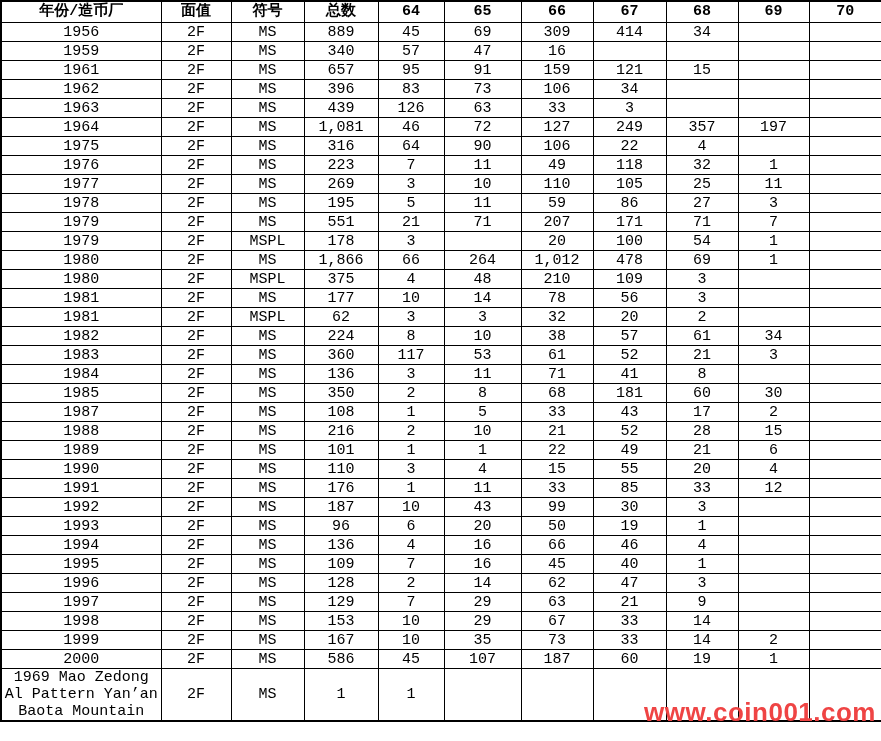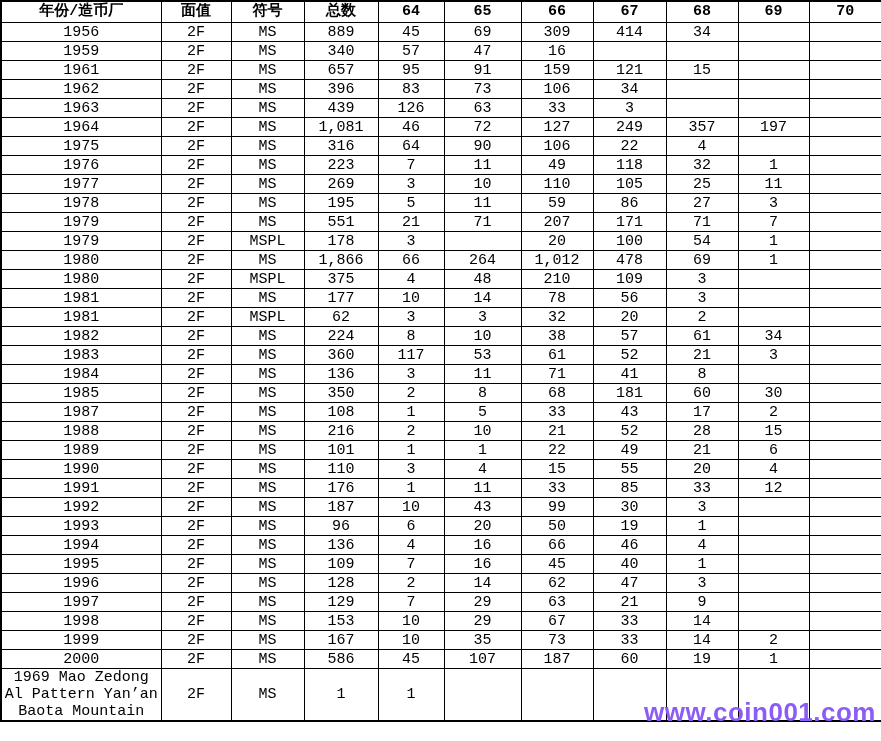--- a/index.html
+++ b/index.html
@@ -542,13 +542,13 @@
         <td></td>
         <td></td>
         <td></td>
         <td></td>
         <td></td>
         <td></td>
       </tr>
     </tbody>
 </table>
 
-<div class="watermark" style="color: #8b5cf6;">www.coin001.com</div>
+<div class="watermark" style="color: #ef4444;">www.coin001.com</div>
 
 </body></html>

